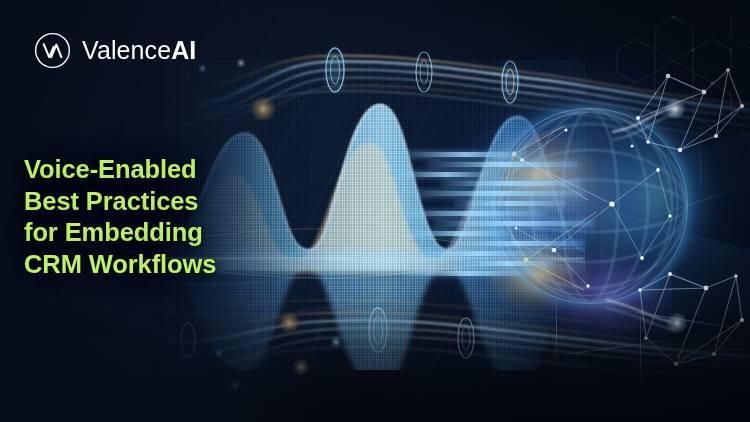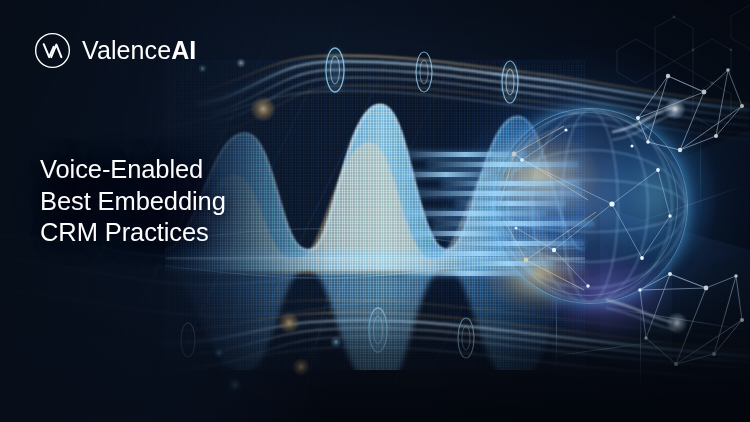--- a/index.html
+++ b/index.html
@@ -161,24 +161,24 @@
   .logo{position:absolute;left:34px;top:32px;display:flex;align-items:center;gap:11px;}
   .logo-mark{width:37px;height:37px;flex:0 0 37px;}
   .logo-text{
     font-size:25px;letter-spacing:.1px;color:#ffffff;white-space:nowrap;
     font-weight:300;line-height:1;
   }
   .logo-text b{font-weight:700;}
 
   
   .headline{
-    position:absolute;left:40px;top:137px;width:260px;
-    color:#ffffff;
+    position:absolute;left:24px;top:137px;width:260px;
+    color:#bef264;
     font-size:25.5px;
-    font-weight:400;
+    font-weight:700;
     line-height:31.5px;
     letter-spacing:-.1px;
     text-shadow:0 2px 10px rgba(2,6,14,.85), 0 0 26px rgba(4,10,22,.7);
   }
   .headline .ln{display:block;white-space:nowrap;}
 </style>
 </head>
 <body>
 
 <div id="banner">
@@ -494,17 +494,18 @@
     <svg class="logo-mark" viewBox="0 0 40 40">
       <circle cx="20" cy="20" r="18.2" fill="none" stroke="#ffffff" stroke-width="1.5"></circle>
       <path d="M10.5,13.2 L16.4,27.2 L21.2,16.0" fill="none" stroke="#ffffff" stroke-width="2.2" stroke-linecap="round" stroke-linejoin="round"></path>
       <path d="M18.6,27.2 L24.2,13.6 L29.6,27.2" fill="none" stroke="#ffffff" stroke-width="2.2" stroke-linecap="round" stroke-linejoin="round"></path>
     </svg>
     <div class="logo-text"><span>Valence</span><b>AI</b></div>
   </div>
 
   <h1 class="headline">
     <span class="ln">Voice-Enabled</span>
-    <span class="ln">Best Embedding</span>
-    <span class="ln">CRM Practices</span>
+    <span class="ln">Best Practices</span>
+    <span class="ln">for Embedding</span>
+    <span class="ln">CRM Workflows</span>
   </h1>
 
 </div>
 
 </body></html>

